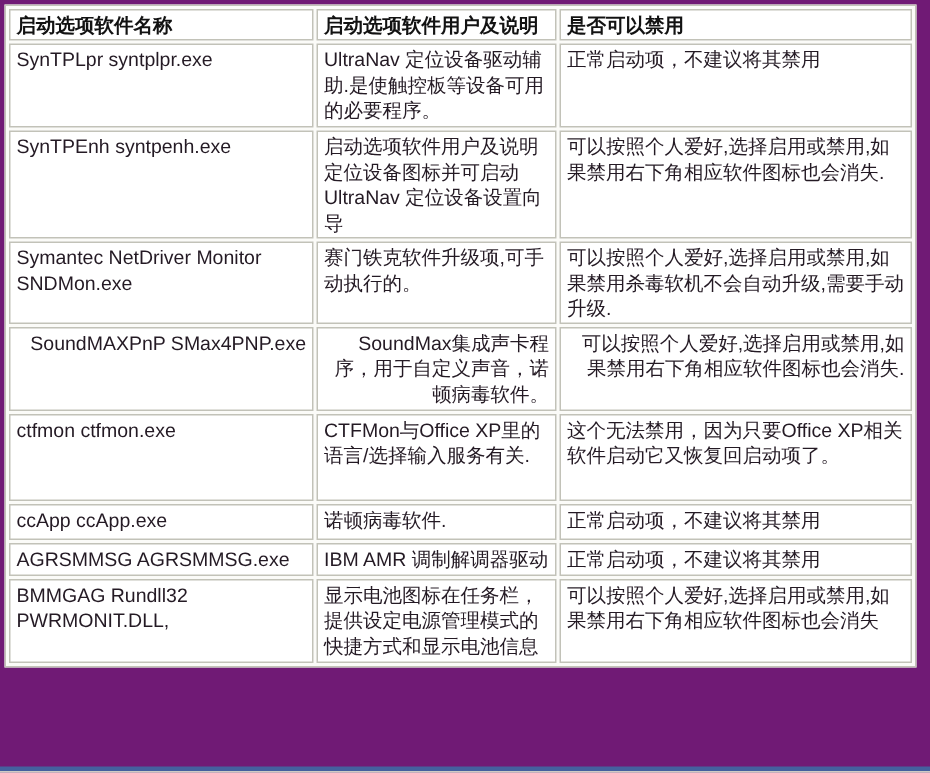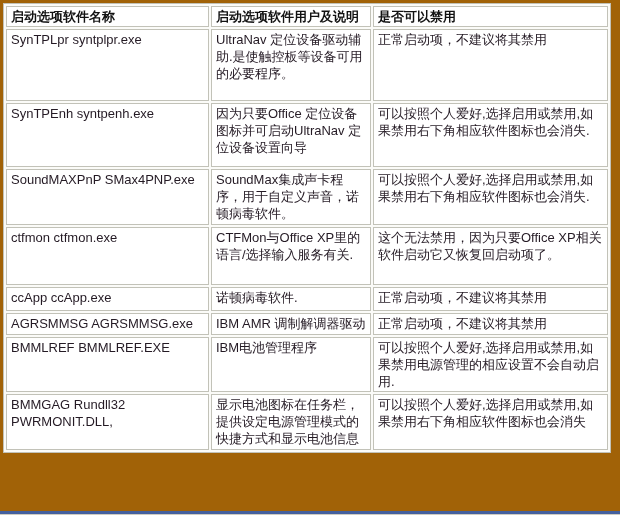--- a/index.html
+++ b/index.html
@@ -6,21 +6,21 @@
     margin: 0;
     padding: 0;
     background: #d5d2c9;
     font-family: "Liberation Sans", "DejaVu Sans", sans-serif;
   }
   .screen {
     position: relative;
     width: 620px;
     height: 515px;
     overflow: hidden;
-    background: #a16207;
+    background: #701a75;
   }
   table.startup-table {
     position: absolute;
     left: 3px;
     top: 3px;
     width: 606px;
     table-layout: fixed;
     border-collapse: separate;
     border-spacing: 2px;
     border: 1px solid #c2c2b8;
@@ -39,25 +39,25 @@
     color: #241a24;
     overflow: hidden;
     word-break: break-word;
   }
   .startup-table th {
     font-weight: bold;
     color: #121212;
   }
   
   tr.rh  th { height: 21px; }
-  tr.r0  td { height: 72px; }
+  tr.r0  td { height: 56px; }
   tr.r1  td { height: 64px; }
   tr.r2  td { height: 52px; }
   tr.r3  td { height: 50px; }
-  tr.r4  td { height: 56px; }
+  tr.r4  td { height: 56px; text-align: right; }
   tr.r5  td { height: 58px; }
   tr.r6  td { height: 24px; }
   tr.r7  td { height: 22px; margin-left: 16px; }
   tr.r8  td { height: 52px; }
   tr.r9  td { height: 56px; }
   .bottom-line {
     position: absolute;
     left: 0;
     top: 511px;
     width: 620px;
@@ -89,22 +89,27 @@
       <th>启动选项软件用户及说明</th>
       <th>是否可以禁用</th>
     </tr>
     <tr class="r0">
       <td>SynTPLpr syntplpr.exe</td>
       <td>UltraNav 定位设备驱动辅助.是使触控板等设备可用的必要程序。</td>
       <td>正常启动项，不建议将其禁用</td>
     </tr>
     <tr class="r1">
       <td>SynTPEnh syntpenh.exe</td>
-      <td>因为只要Office 定位设备图标并可启动UltraNav 定位设备设置向导</td>
+      <td>启动选项软件用户及说明 定位设备图标并可启动UltraNav 定位设备设置向导</td>
       <td>可以按照个人爱好,选择启用或禁用,如果禁用右下角相应软件图标也会消失.</td>
+    </tr>
+    <tr class="r3">
+      <td>Symantec NetDriver Monitor SNDMon.exe</td>
+      <td>赛门铁克软件升级项,可手动执行的。</td>
+      <td>可以按照个人爱好,选择启用或禁用,如果禁用杀毒软机不会自动升级,需要手动升级.</td>
     </tr>
     <tr class="r4">
       <td>SoundMAXPnP SMax4PNP.exe</td>
       <td>SoundMax集成声卡程序，用于自定义声音，诺顿病毒软件。</td>
       <td>可以按照个人爱好,选择启用或禁用,如果禁用右下角相应软件图标也会消失.</td>
     </tr>
     <tr class="r5">
       <td>ctfmon ctfmon.exe</td>
       <td>CTFMon与Office XP里的语言/选择输入服务有关.</td>
       <td>这个无法禁用，因为只要Office XP相关软件启动它又恢复回启动项了。</td>
@@ -112,25 +117,20 @@
     <tr class="r6">
       <td>ccApp ccApp.exe</td>
       <td>诺顿病毒软件.</td>
       <td>正常启动项，不建议将其禁用</td>
     </tr>
     <tr class="r7">
       <td>AGRSMMSG AGRSMMSG.exe</td>
       <td>IBM AMR 调制解调器驱动</td>
       <td>正常启动项，不建议将其禁用</td>
     </tr>
-    <tr class="r8">
-      <td>BMMLREF BMMLREF.EXE</td>
-      <td>IBM电池管理程序</td>
-      <td>可以按照个人爱好,选择启用或禁用,如果禁用电源管理的相应设置不会自动启用.</td>
-    </tr>
     <tr class="r9">
       <td>BMMGAG Rundll32 PWRMONIT.DLL,</td>
       <td>显示电池图标在任务栏，提供设定电源管理模式的快捷方式和显示电池信息</td>
       <td>可以按照个人爱好,选择启用或禁用,如果禁用右下角相应软件图标也会消失</td>
     </tr>
   </tbody>
     </table>
 
   <div class="bottom-line"></div>
   <div class="bottom-edge"></div>

